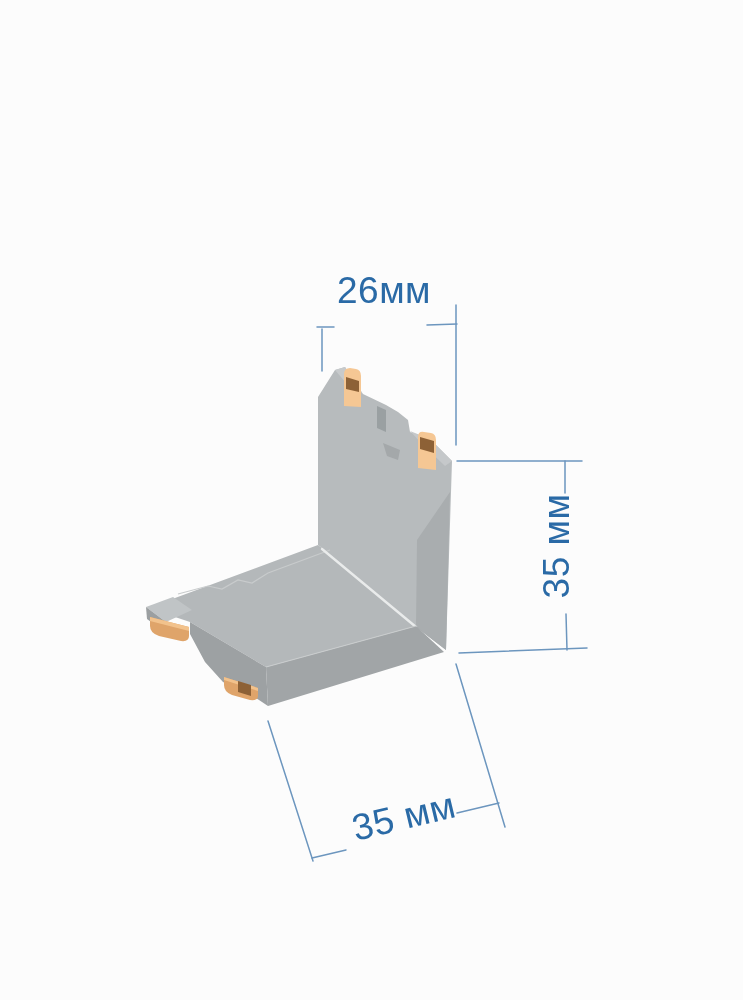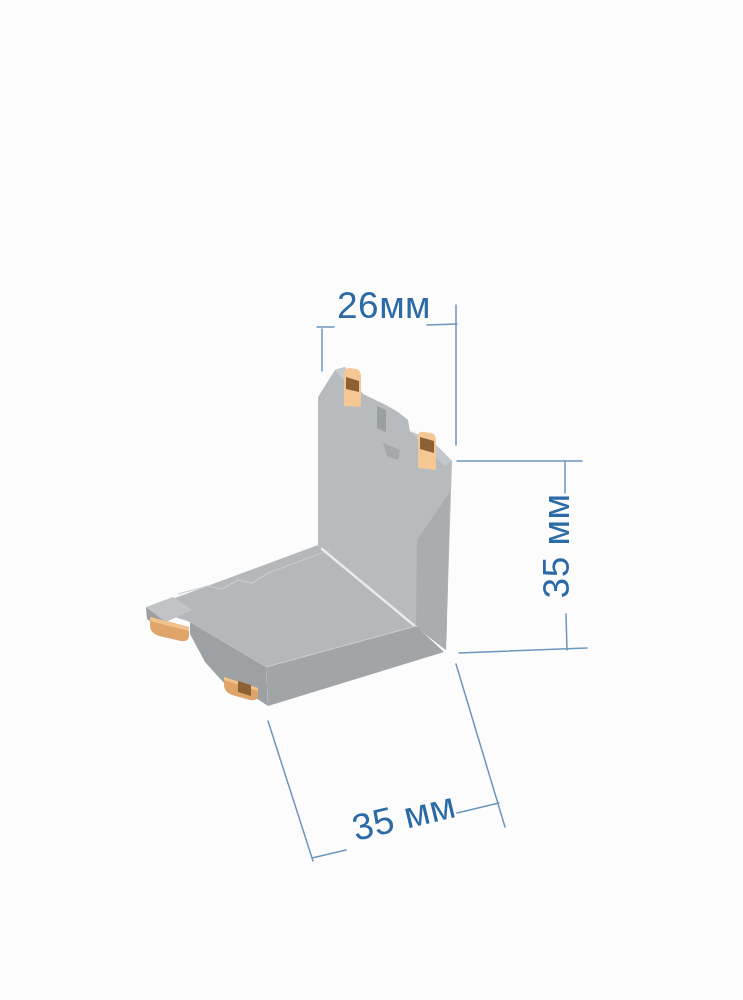--- a/index.html
+++ b/index.html
@@ -26,21 +26,21 @@
     color: #2a6aa6;
     font-size: 37px;
     line-height: 44px;
     text-align: center;
     white-space: nowrap;
     letter-spacing: 0.5px;
     user-select: none;
   }
   .dim-label-top {
     left: 324px;
-    top: 284px;
+    top: 269px;
     width: 120px;
   }
   .dim-label-right {
     left: 497px;
     top: 524px;
     width: 120px;
     transform: rotate(-90deg);
   }
   .dim-label-bottom {
     left: 339px;

